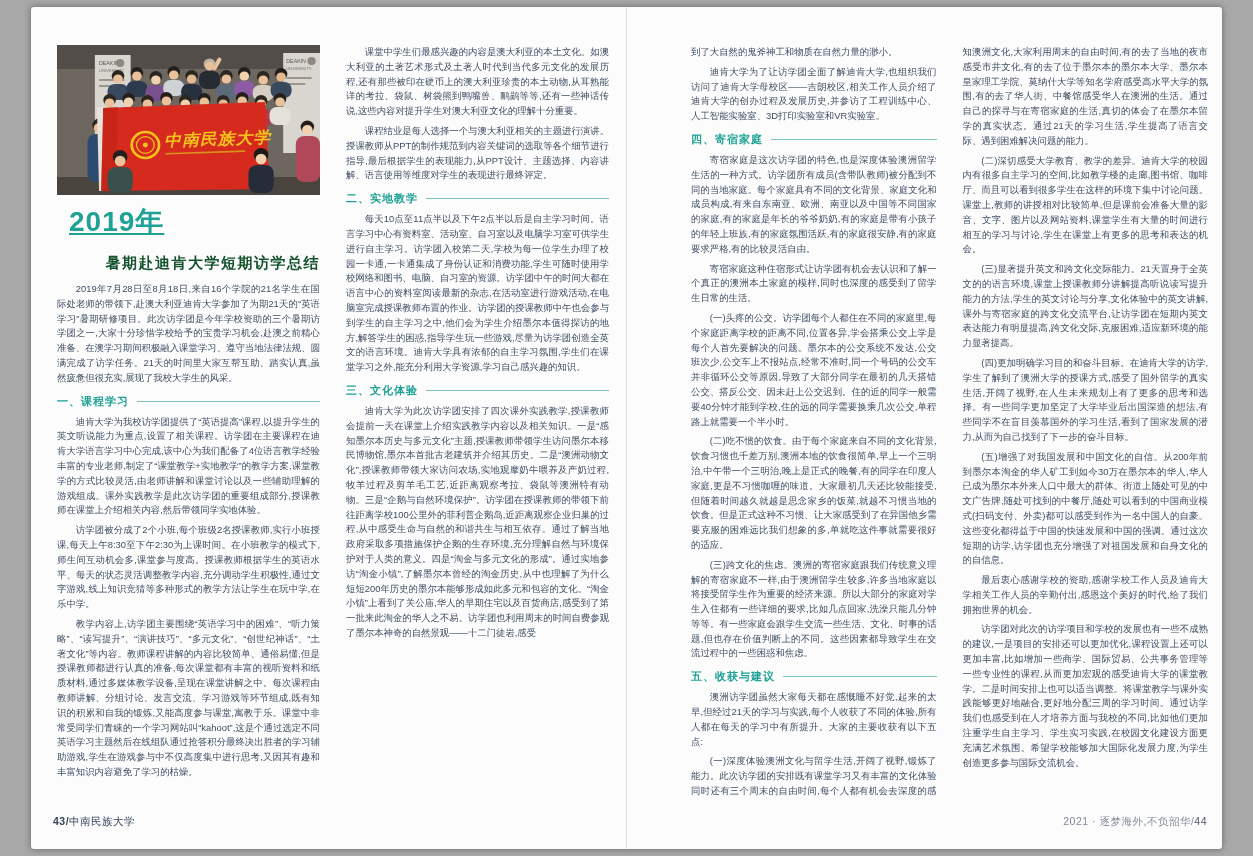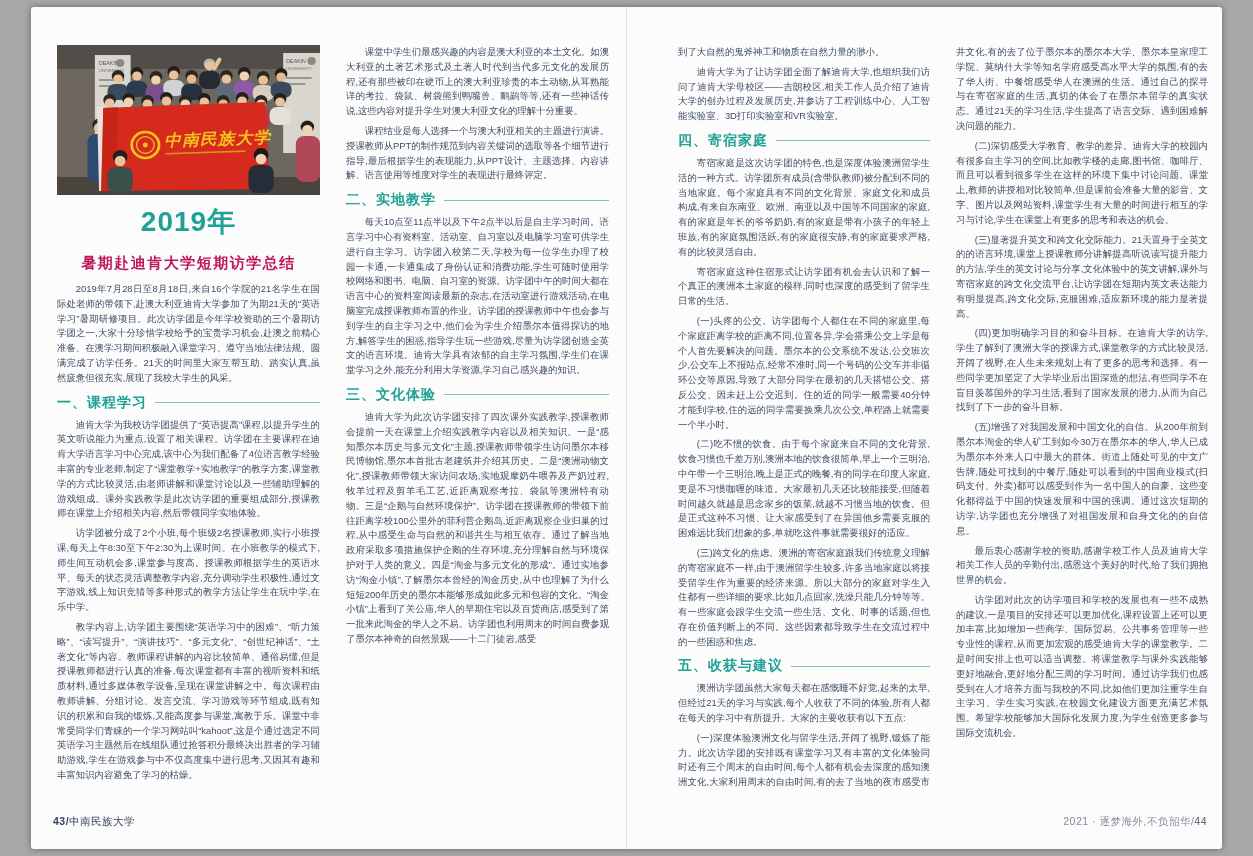--- a/index.html
+++ b/index.html
@@ -15,40 +15,40 @@
     display:flex;
   }
   .page{position:relative;width:595px;height:100%;}
   .spine{position:absolute;left:595px;top:0;bottom:0;width:1px;background:#e2e2e2;}
   .page-inner{
     height:758px;
     column-count:2;column-gap:26px;column-fill:auto;
     overflow:hidden;text-align:justify;
   }
   .page-left .page-inner{padding:38px 17px 0 26px;}
-  .page-right .page-inner{padding:38px 13px 0 52px;}
+  .page-right .page-inner{padding:38px 13px 0 65px;}
   .photo{display:block;width:100%;height:150px;margin:0 0 9px;break-inside:avoid;-webkit-column-break-inside:avoid;}
   .title-year{
     margin:12px;color:#1fa295;font-size:28px;line-height:30px;
-    font-weight:bold;letter-spacing:1px;text-align:center;
+    font-weight:bold;letter-spacing:1px;text-align:left;text-decoration:underline;
   }
   .title-sub{
-    margin:16px 0 10px;color:#be185d;font-size:15px;line-height:19px;
-    font-weight:bold;letter-spacing:1.5px;text-align:center;
+    margin:16px 0 10px;color:#14532d;font-size:15px;line-height:19px;
+    font-weight:bold;letter-spacing:1.5px;text-align:right;
   }
   .para{
     margin:0 0 5px;color:#3e4d63;font-size:9.4px;line-height:14.8px;
     text-indent:2em;
   }
   .para.cont{text-indent:0;}
   .sec{
     display:flex;align-items:center;gap:8px;margin:8px 0 6px;
     break-inside:avoid;-webkit-column-break-inside:avoid;
   }
-  .sec-t{color:#1fa295;font-weight:bold;font-size:14px;letter-spacing:1px;white-space:nowrap;}
+  .sec-t{color:#1fa295;font-weight:bold;font-size:11px;letter-spacing:1px;white-space:nowrap;}
   .sec-rule{flex:1;height:0;border-top:1px solid #7cc3bb;}
   .footer{position:absolute;bottom:20px;font-size:10.5px;letter-spacing:.5px;}
   .footer-left{left:22px;color:#35445a;}
   .footer-left .fnum{font-weight:bold;}
   .footer-right{right:14px;color:#83899a;}
   .footer-right .fnum{font-weight:normal;color:#4a5468;}
 </style>
 </head>
 <body>
 
@@ -268,21 +268,21 @@
           <p class="para">(二)吃不惯的饮食。由于每个家庭来自不同的文化背景,饮食习惯也千差万别,澳洲本地的饮食很简单,早上一个三明治,中午带一个三明治,晚上是正式的晚餐,有的同学在印度人家庭,更是不习惯咖喱的味道。大家最初几天还比较能接受,但随着时间越久就越是思念家乡的饭菜,就越不习惯当地的饮食。但是正式这种不习惯、让大家感受到了在异国他乡需要克服的困难远比我们想象的多,单就吃这件事就需要很好的适应。</p>
           <p class="para">(三)跨文化的焦虑。澳洲的寄宿家庭跟我们传统意义理解的寄宿家庭不一样,由于澳洲留学生较多,许多当地家庭以将接受留学生作为重要的经济来源。所以大部分的家庭对学生入住都有一些详细的要求,比如几点回家,洗澡只能几分钟等等。有一些家庭会跟学生交流一些生活、文化、时事的话题,但也存在价值判断上的不同。这些因素都导致学生在交流过程中的一些困惑和焦虑。</p>
           <div class="sec">
             <span class="sec-t">五、收获与建议</span>
             <span class="sec-rule"></span>
           </div>
           <p class="para">澳洲访学团虽然大家每天都在感慨睡不好觉,起来的太早,但经过21天的学习与实践,每个人收获了不同的体验,所有人都在每天的学习中有所提升。大家的主要收获有以下五点:</p>
           <p class="para">(一)深度体验澳洲文化与留学生活,开阔了视野,锻炼了能力。此次访学团的安排既有课堂学习又有丰富的文化体验同时还有三个周末的自由时间,每个人都有机会去深度的感知澳洲文化,大家利用周末的自由时间,有的去了当地的夜市感受市井文化,有的去了位于墨尔本的墨尔本大学、墨尔本皇家理工学院、莫纳什大学等知名学府感受高水平大学的氛围,有的去了华人街、中餐馆感受华人在澳洲的生活。通过自己的探寻与在寄宿家庭的生活,真切的体会了在墨尔本留学的真实状态。通过21天的学习生活,学生提高了语言交际、遇到困难解决问题的能力。</p>
           <p class="para">(二)深切感受大学教育、教学的差异。迪肯大学的校园内有很多自主学习的空间,比如教学楼的走廊,图书馆、咖啡厅、而且可以看到很多学生在这样的环境下集中讨论问题。课堂上,教师的讲授相对比较简单,但是课前会准备大量的影音、文字、图片以及网站资料,课堂学生有大量的时间进行相互的学习与讨论,学生在课堂上有更多的思考和表达的机会。</p>
           <p class="para">(三)显著提升英文和跨文化交际能力。21天置身于全英文的的语言环境,课堂上授课教师分讲解提高听说读写提升能力的方法,学生的英文讨论与分享,文化体验中的英文讲解,课外与寄宿家庭的跨文化交流平台,让访学团在短期内英文表达能力有明显提高,跨文化交际,克服困难,适应新环境的能力显著提高。</p>
-          <p class="para">(四)更加明确学习目的和奋斗目标。在迪肯大学的访学,学生了解到了澳洲大学的授课方式,课堂教学的方式比较灵活,开阔了视野,在人生未来规划上有了更多的思考和选择。有一些同学更加坚定了大学毕业后出国深造的想法,有些同学不在盲目羡慕国外的学习生活,看到了国家发展的潜力,从而为自己找到了下一步的奋斗目标。</p>
+          <p class="para">(四)更加明确学习目的和奋斗目标。在迪肯大学的访学,学生了解到了澳洲大学的授课方式,感受了国外留学的真实生活,开阔了视野,在人生未来规划上有了更多的思考和选择。有一些同学更加坚定了大学毕业后出国深造的想法,有些同学不在盲目羡慕国外的学习生活,看到了国家发展的潜力,从而为自己找到了下一步的奋斗目标。</p>
           <p class="para">(五)增强了对我国发展和中国文化的自信。从200年前到墨尔本淘金的华人矿工到如今30万在墨尔本的华人,华人已成为墨尔本外来人口中最大的群体。街道上随处可见的中文广告牌,随处可找到的中餐厅,随处可以看到的中国商业模式(扫码支付、外卖)都可以感受到作为一名中国人的自豪。这些变化都得益于中国的快速发展和中国的强调。通过这次短期的访学,访学团也充分增强了对祖国发展和自身文化的的自信息。</p>
           <p class="para">最后衷心感谢学校的资助,感谢学校工作人员及迪肯大学相关工作人员的辛勤付出,感恩这个美好的时代,给了我们拥抱世界的机会。</p>
           <p class="para">访学团对此次的访学项目和学校的发展也有一些不成熟的建议,一是项目的安排还可以更加优化,课程设置上还可以更加丰富,比如增加一些商学、国际贸易、公共事务管理等一些专业性的课程,从而更加宏观的感受迪肯大学的课堂教学。二是时间安排上也可以适当调整。将课堂教学与课外实践能够更好地融合,更好地分配三周的学习时间。通过访学我们也感受到在人才培养方面与我校的不同,比如他们更加注重学生自主学习、学生实习实践,在校园文化建设方面更充满艺术氛围。希望学校能够加大国际化发展力度,为学生创造更多参与国际交流机会。</p>
         </div>
 
       <div class="footer footer-right">
         <span>2021 · 逐梦海外,不负韶华/</span><span class="fnum">44</span>
       </div>
     </div>
 

